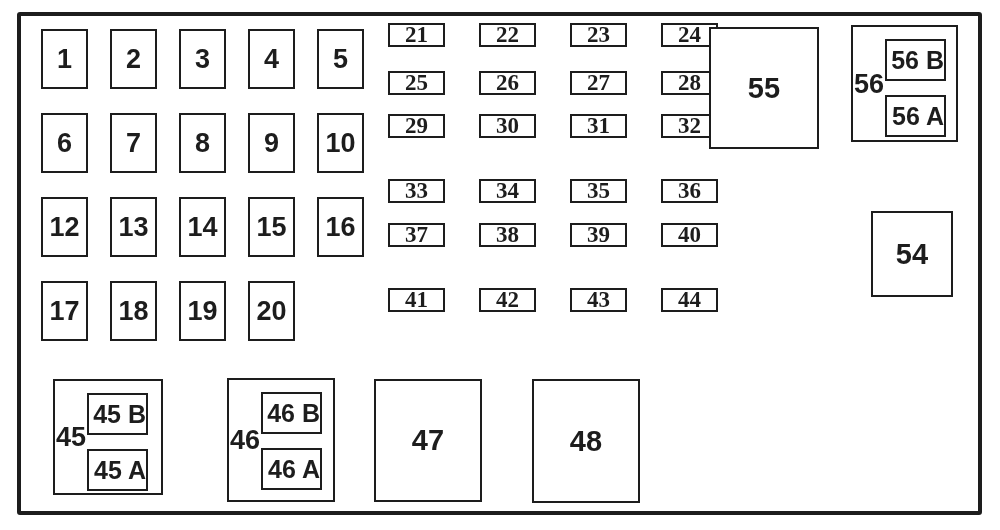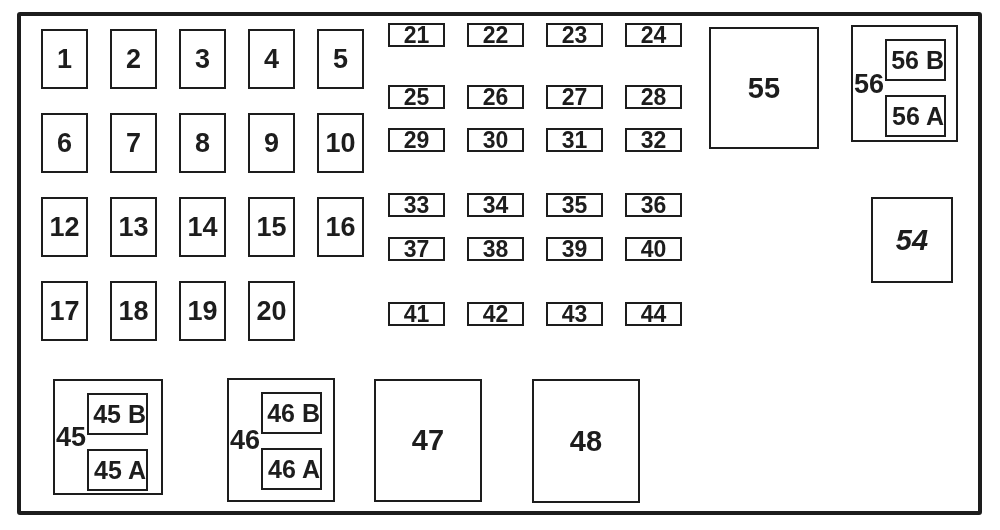--- a/index.html
+++ b/index.html
@@ -50,23 +50,24 @@
     background: #fff;
   }
   
   .mini {
     position: absolute;
     left: 367px;
     top: 7px;
   }
   .mini-row {
     display: flex;
-    gap: 22px;
-  }
-  .mt38 { margin-top: 38px; }
+    gap: 34px;
+    font-family: Liberation Serif, serif;
+  }
+  .mt38 { margin-top: 24px; }
   .mt19 { margin-top: 19px; }
   .mt41 { margin-top: 41px; }
   .mt20 { margin-top: 20px; }
   .mini .mini-fuse {
     box-sizing: border-box;
     width: 57px;
     height: 24px;
     border: 2px solid currentColor;
     display: flex;
     align-items: center;
@@ -79,21 +80,21 @@
     position: absolute;
     box-sizing: border-box;
     border: 2px solid currentColor;
     display: flex;
     align-items: center;
     justify-content: center;
     font-size: 29px;
     background: #fff;
   }
   #box55 { left: 688px; top: 11px;  width: 110px; height: 122px; }
-  #box54 { left: 850px; top: 181px; width: 82px;  height: 86px; font-style: italic; }
+  #box54 { left: 850px; top: 195px; width: 82px;  height: 86px; }
   #box47 { left: 353px; top: 363px; width: 108px; height: 123px; }
   #box48 { left: 511px; top: 363px; width: 108px; height: 124px; }
   
   .groupbox {
     position: absolute;
     box-sizing: border-box;
     border: 2px solid currentColor;
     background: #fff;
   }
   #box56 { left: 830px; top: 9px;   width: 107px; height: 117px; }

